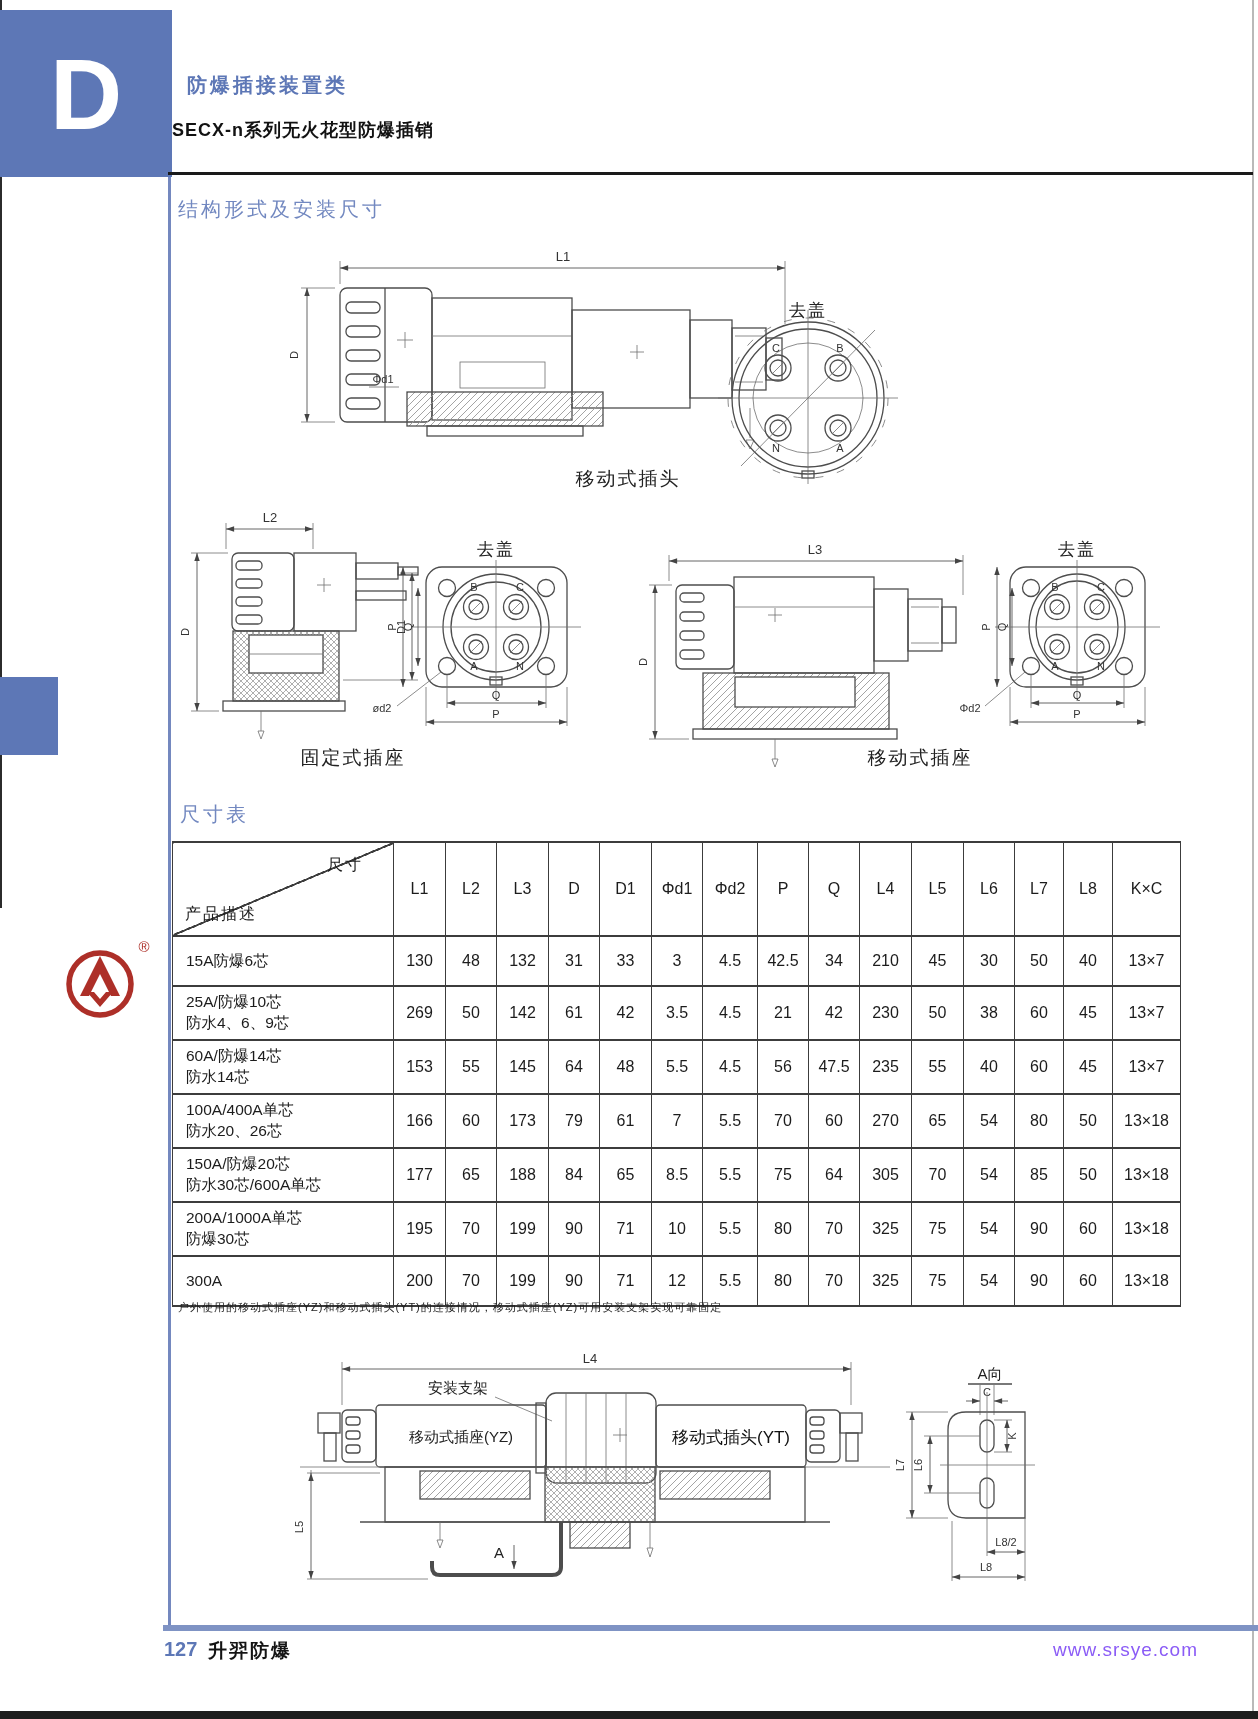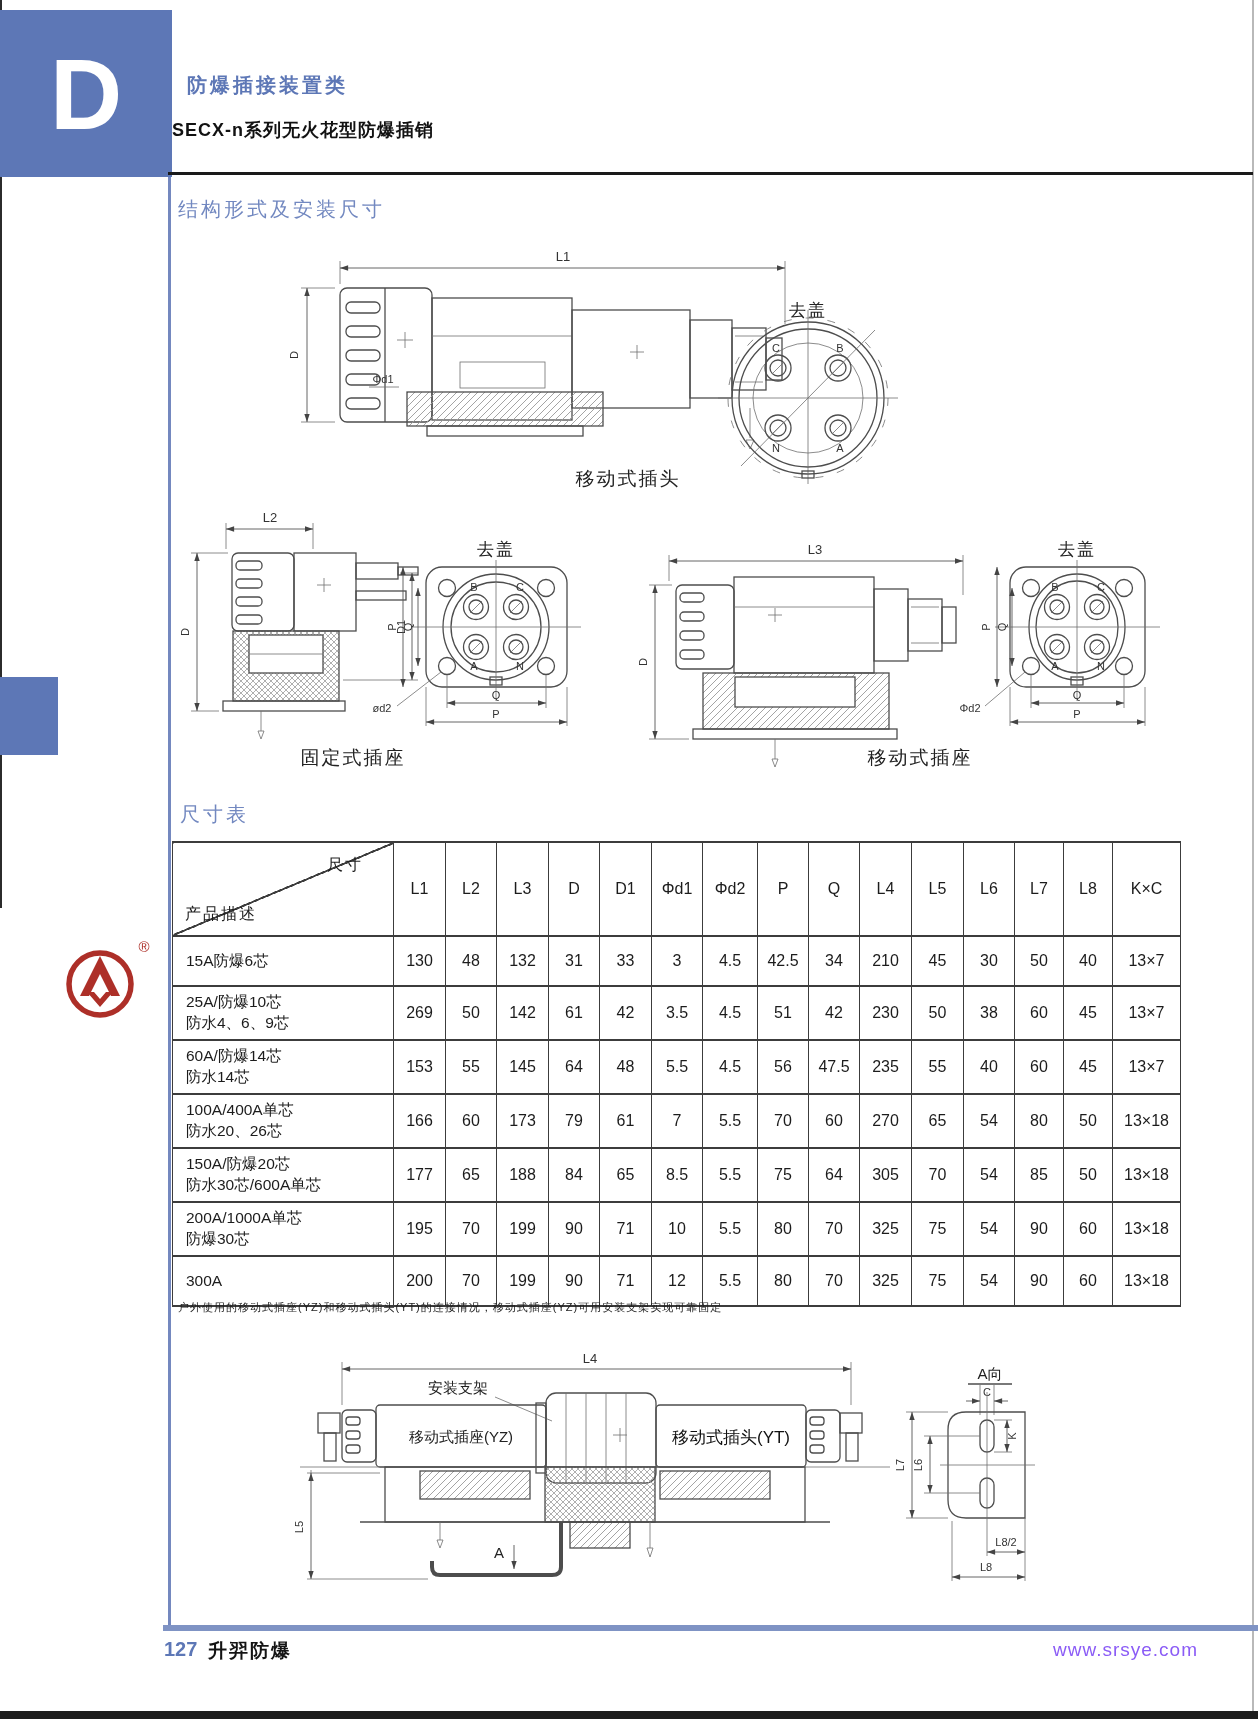--- a/index.html
+++ b/index.html
@@ -374,21 +374,21 @@
         <tr>
           <td class="desc">25A/防爆10芯
 防水4、6、9芯</td>
           <td>269</td>
           <td>50</td>
           <td>142</td>
           <td>61</td>
           <td>42</td>
           <td>3.5</td>
           <td>4.5</td>
-          <td>51</td>
+          <td>21</td>
           <td>42</td>
           <td>230</td>
           <td>50</td>
           <td>38</td>
           <td>60</td>
           <td>45</td>
           <td>13×7</td>
         </tr>
         <tr>
           <td class="desc">60A/防爆14芯

